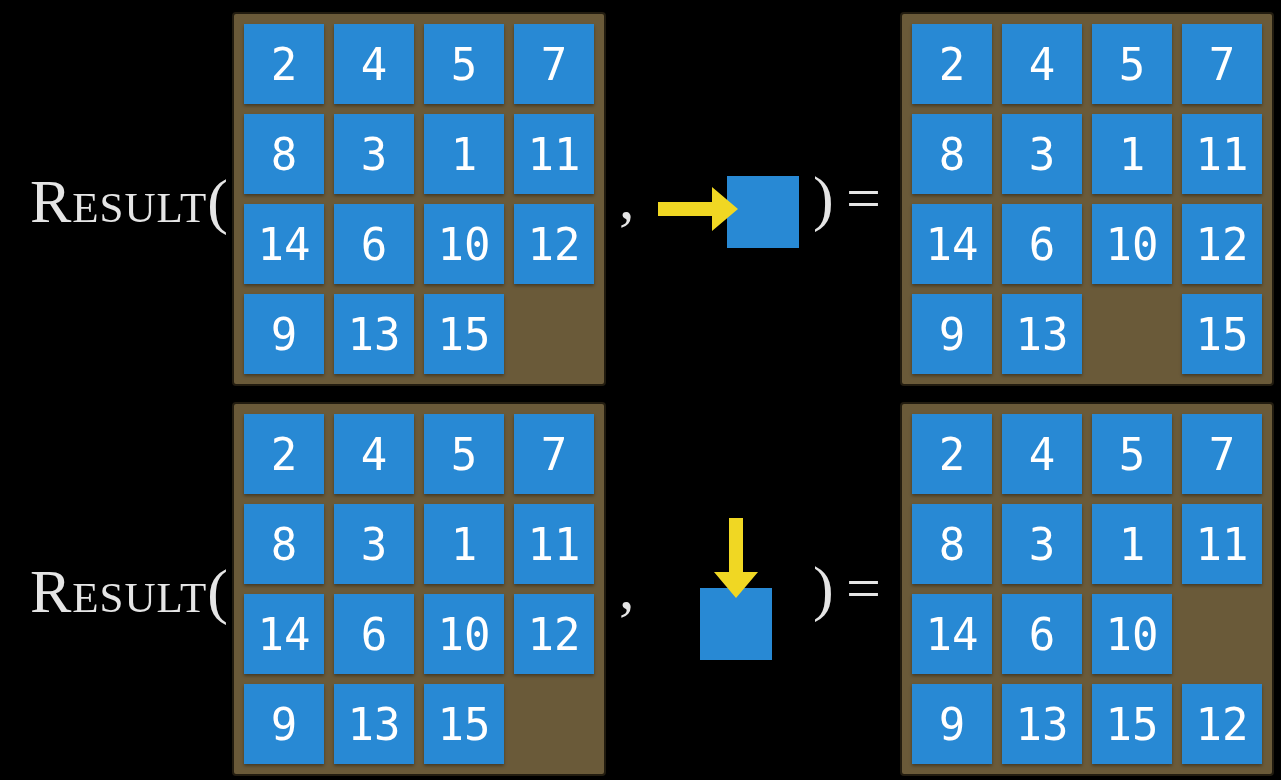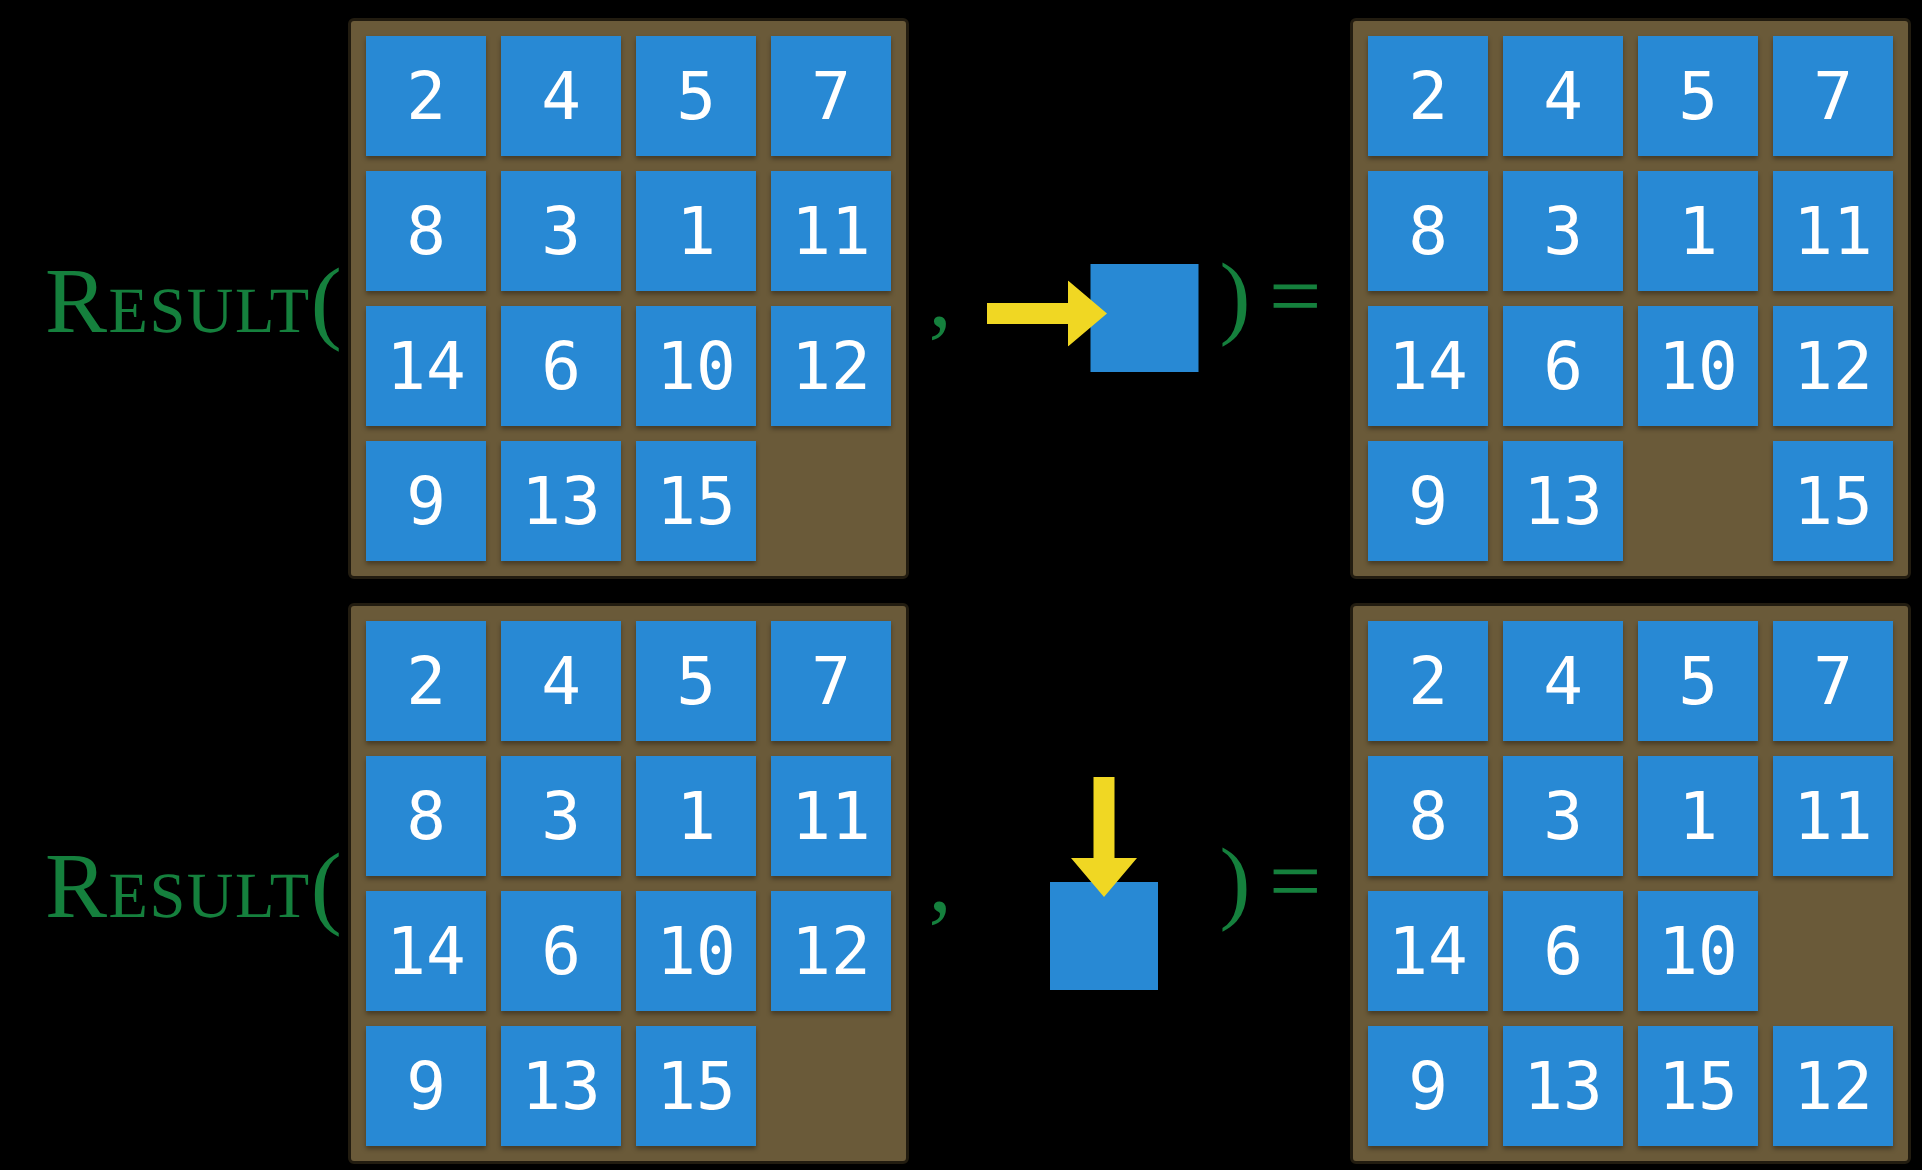--- a/index.html
+++ b/index.html
@@ -2,21 +2,21 @@
 <html><head>
 <meta charset="utf-8">
 <style>
   html, body { margin:0; padding:0; background:#000; }
   .canvas {
     position:relative; width:1281px; height:780px;
     background:#000000; overflow:hidden;
     font-family:"Liberation Serif", serif;
   }
   .expr {
-    position:absolute; color:#15803d; font-size:62px; line-height:1;
+    position:absolute; color:#e5e5e5; font-size:62px; line-height:1;
     white-space:nowrap;
   }
   .fname { font-variant:small-caps; letter-spacing:1px; }
   .board {
     position:absolute; width:374px; height:374px;
     background:#6a5a39; border:2px solid #221c10; border-radius:4px;
     box-sizing:border-box; padding:10px;
     display:grid; grid-template-columns:repeat(4,80px);
     grid-template-rows:repeat(4,80px); gap:10px;
     box-shadow:3px 4px 6px rgba(0,0,0,0.6);

